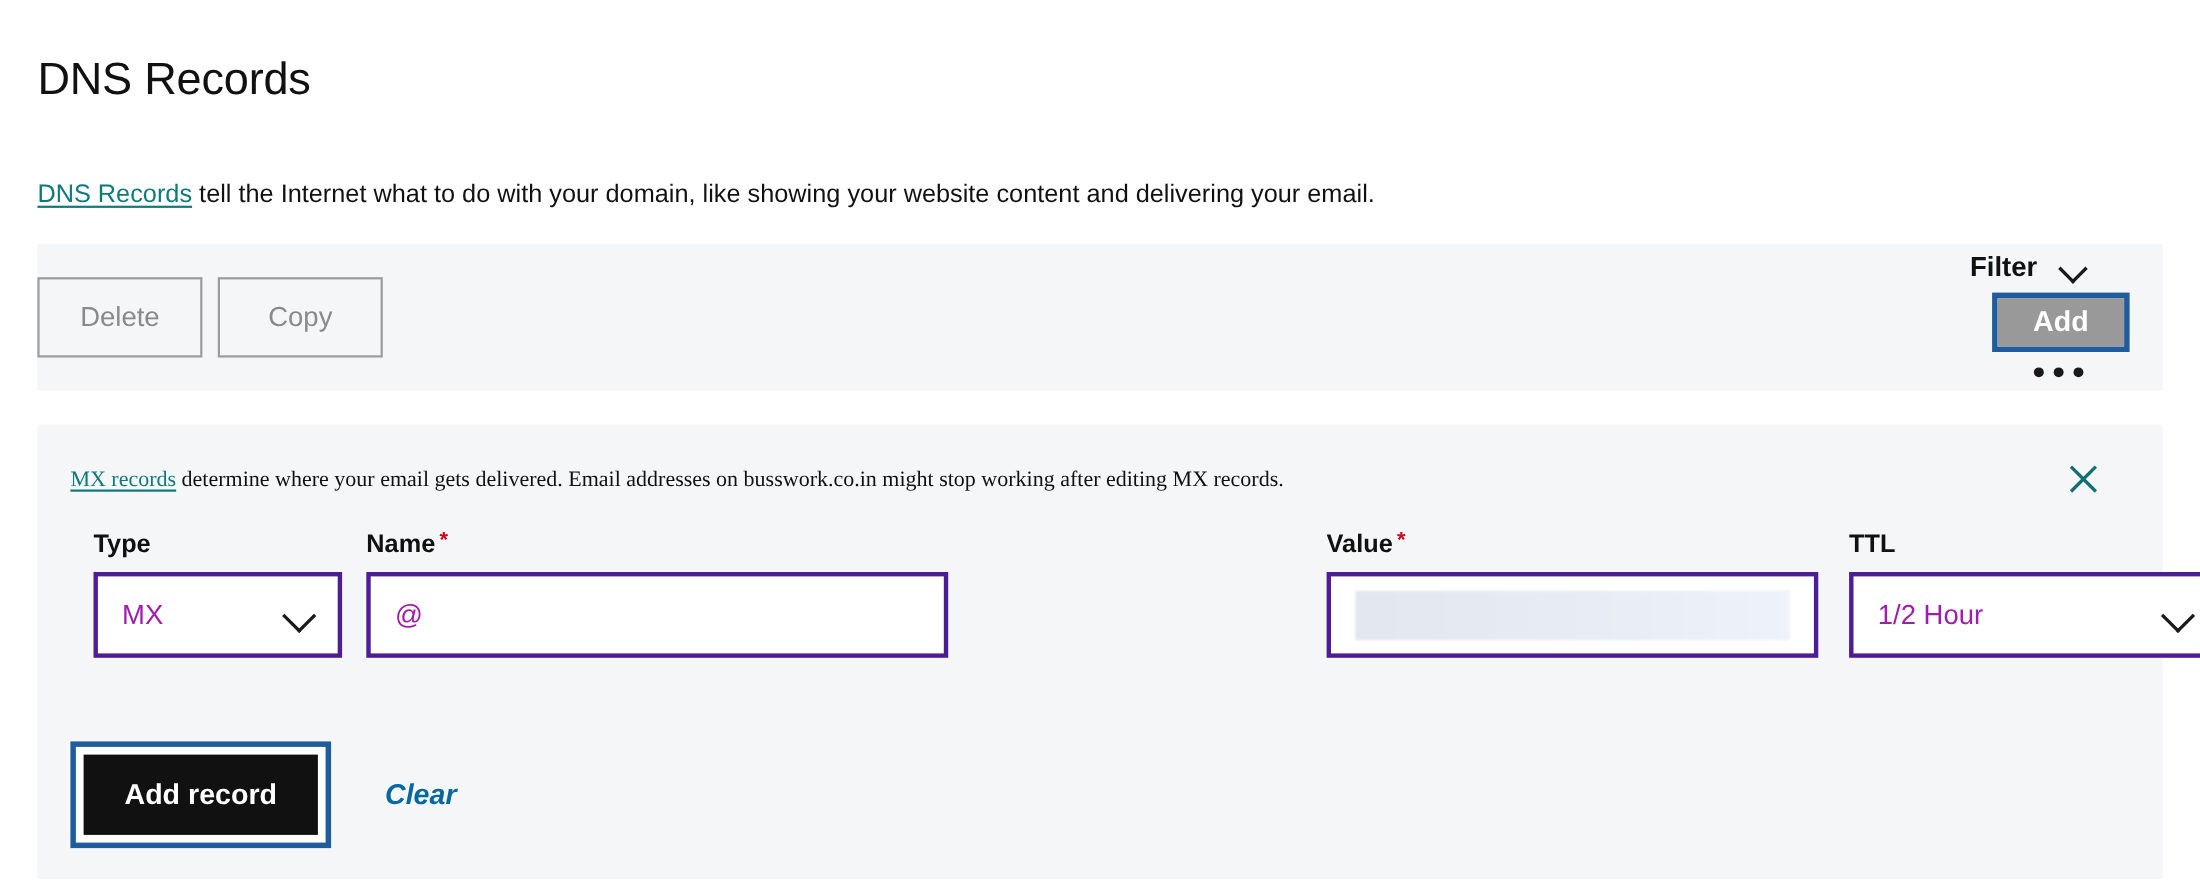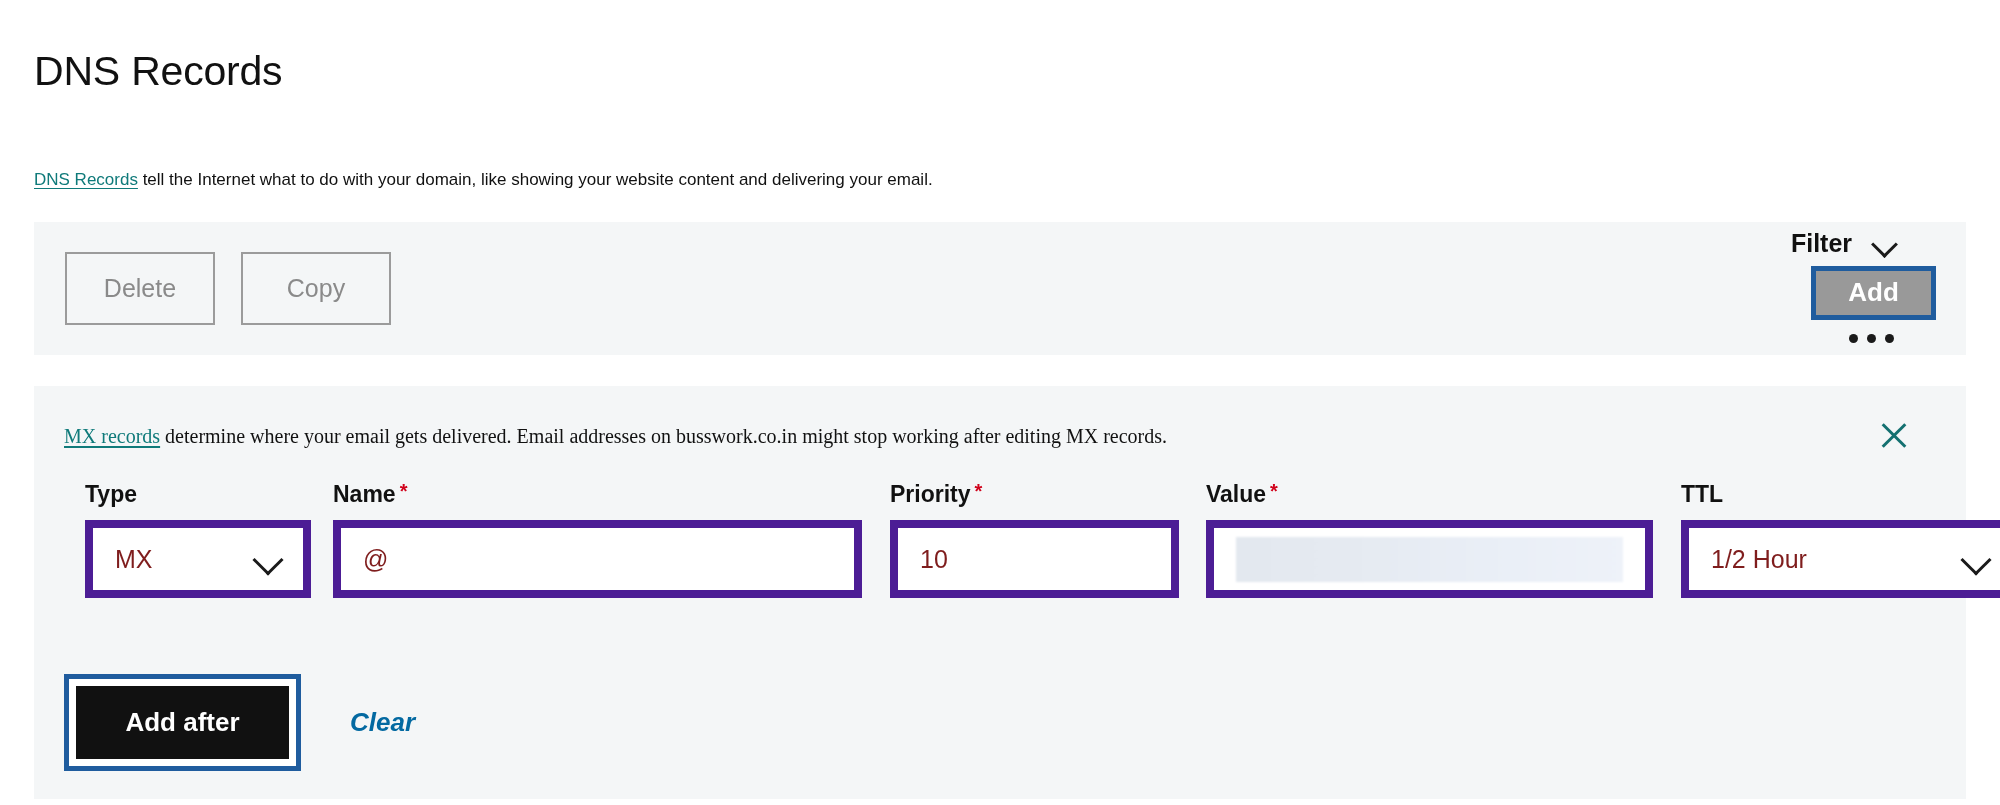--- a/index.html
+++ b/index.html
@@ -24,22 +24,22 @@
     top: 20px;
     font-size: 41px;
     font-weight: 400;
     letter-spacing: -0.2px;
     color: #111111;
     line-height: 1.2;
   }
   .page-desc {
     position: absolute;
     left: 34px;
-    top: 152px;
-    font-size: 17px;
+    top: 138px;
+    font-size: 23px;
     line-height: 1.35;
     color: #111111;
     white-space: nowrap;
   }
   .link-teal {
     color: #0f7a7a;
     text-decoration: underline;
     text-underline-offset: 3px;
     cursor: pointer;
   }
@@ -51,22 +51,21 @@
     top: 222px;
     width: 1932px;
     height: 133px;
     background: #f4f6f7;
     display: flex;
     align-items: center;
   }
   .toolbar-left {
     display: flex;
     align-items: center;
-    gap: 26px;
-    margin-left: 31px;
+    gap: 14px;
   }
   .ghost-btn {
     min-width: 150px;
     height: 73px;
     background: transparent;
     border: 2px solid #9b9b9b;
     color: #8a8a8a;
     font-size: 25px;
     font-family: "Liberation Sans", sans-serif;
     display: flex;
@@ -205,26 +204,26 @@
     color: #d0021b;
     font-size: 20px;
     font-weight: bold;
     margin-left: 4px;
     vertical-align: top;
     line-height: 1;
   }
   .control {
     height: 78px;
     background: #ffffff;
-    border: 8px solid #4c1d95;
+    border: 4px solid #4c1d95;
     display: flex;
     align-items: center;
     padding: 0 22px;
     font-size: 25px;
-    color: #7f1d1d;
+    color: #a21caf;
     position: relative;
   }
   .control.select { cursor: pointer; }
   .control .sel-chev {
     position: absolute;
     right: 22px;
     top: 50%;
     margin-top: -13px;
     width: 26px;
     height: 26px;
@@ -340,28 +339,20 @@
 
     <div class="field" style="left:299px; width:529px;">
       <div class="field-label">
         <span>Name</span><span class="req">*</span>
       </div>
       <div class="control">
         <span>@</span>
       </div>
     </div>
 
-    <div class="field" style="left:856px; width:289px;">
-      <div class="field-label">
-        <span>Priority</span><span class="req">*</span>
-      </div>
-      <div class="control">
-        <span>10</span>
-      </div>
-    </div>
 
     <div class="field" style="left:1172px; width:447px;">
       <div class="field-label">
         <span>Value</span><span class="req">*</span>
       </div>
       <div class="control">
         <span class="redacted"></span>
       </div>
     </div>
 
@@ -372,18 +363,18 @@
       <div class="control select">
         <span>1/2 Hour</span>
         <span class="sel-chev"></span>
       </div>
     </div>
 
   </div>
 
   <div class="actions">
     <div class="addrec-ring">
-      <button class="addrec-btn">Add after</button>
+      <button class="addrec-btn">Add record</button>
     </div>
     <button class="clear-btn">Clear</button>
   </div>
 
 </div>
 
 </body></html>

